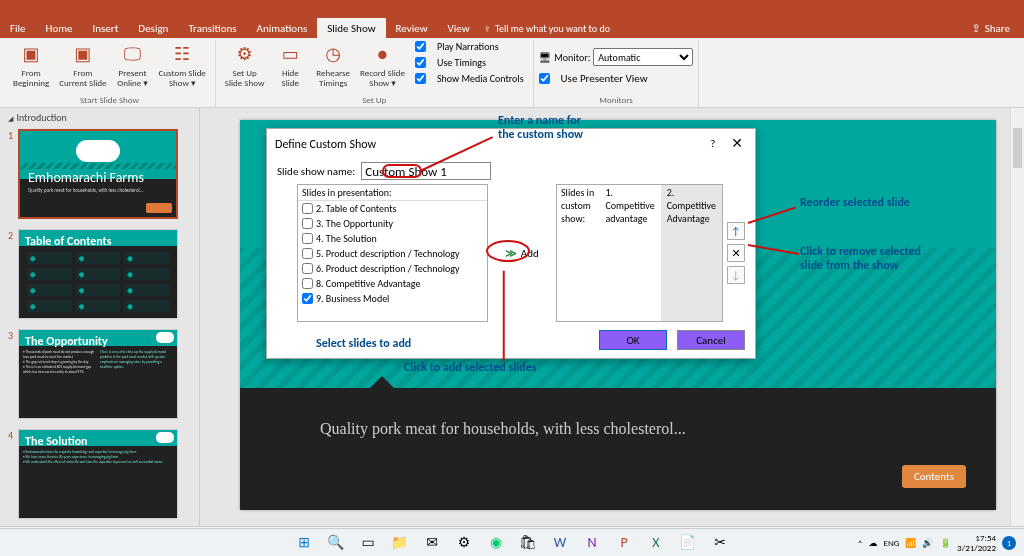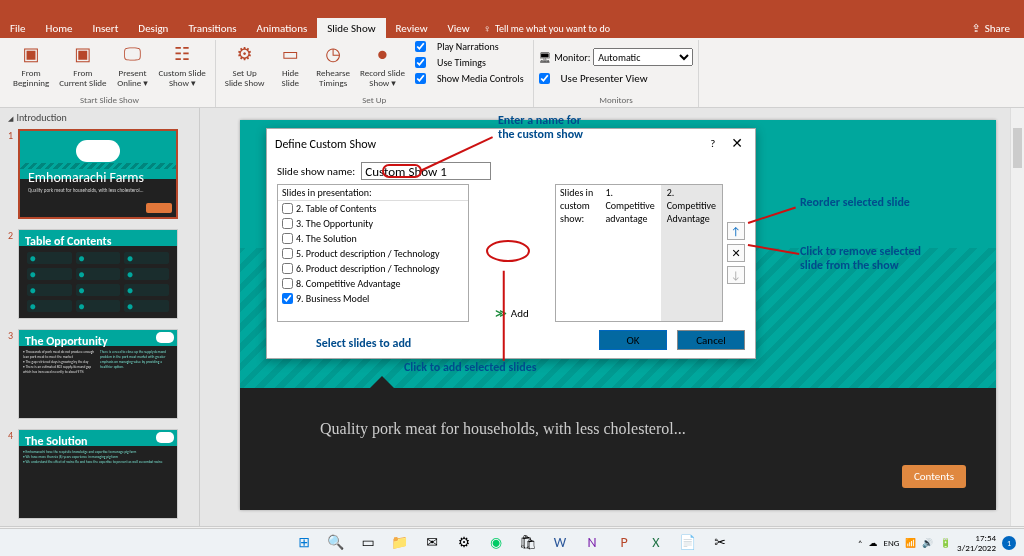--- a/index.html
+++ b/index.html
@@ -68,38 +68,38 @@
     .sm-text { position:absolute; top: 300px; left: 80px; color: #ccc; font-size: 16px; font-family: "Segoe UI Light"; }
     .sm-contents-btn { position:absolute; bottom: 22px; right: 30px; padding: 5px 12px; background: #e08840; color:#fff; font-size: 11px; border-radius:3px; }
     .dialog { position: absolute; left: 266px; top: 128px; width: 490px; background: #fff; border: 1px solid #aaa; box-shadow: 0 3px 10px rgba(0,0,0,0.3); font-size: 11px; }
     .dlg-titlebar { display: flex; align-items: center; padding: 6px 8px; }
     .dlg-title { flex: 1; font-size: 12px; }
     .dlg-help { margin-right: 12px; cursor: pointer; }
     .dlg-close { cursor: pointer; font-size: 14px; padding: 0 4px; }
     .dlg-body { padding: 4px 10px 8px; }
     .dlg-namerow { display: flex; align-items: center; gap: 6px; margin-bottom: 4px; }
     .dlg-namerow input { flex: 0 0 auto; width: 130px; height: 18px; padding: 0 3px; font-size: 13px; border: 1px solid #888; }
-    .dlg-cols { display: flex; gap: 15px; align-items: flex-end; }
+    .dlg-cols { display: flex; gap: 6px; align-items: center; margin-left: 20px; }
     .dlg-list-left { flex: 1; border: 1px solid #aaa; height: 138px; display:flex; flex-direction:column; }
     .dlg-list-left-hdr { font-size: 10px; padding: 1px 4px; border-bottom: 1px solid #ddd; }
     .dlg-left-items { overflow: hidden; flex:1; }
     .left-item { display: flex; align-items: center; gap: 3px; padding: 0 4px; font-size: 10px; height: 15px; }
     .left-item input { width: 11px; height: 11px; }
     .dlg-add-col { width: 56px; display: flex; flex-direction: column; align-items: center; justify-content: center; }
     .add-btn { display:flex; align-items:center; gap:4px; font-size:11px; cursor:pointer; padding: 2px 6px; }
     .add-btn-icon { color: #1a8a3a; font-weight: bold; }
     .dlg-right { flex: 1; display: flex; gap: 4px; }
     .dlg-list-right { flex: 1; border: 1px solid #aaa; height: 138px; display: flex; flex-direction:row; }
     .dlg-list-right-hdr { font-size: 10px; padding: 1px 4px; }
     .right-item { font-size: 10px; padding: 1px 6px; }
     .right-item.sel { background: #e6e6e6; }
     .dlg-updown { display:flex; flex-direction:column; gap: 4px; justify-content:center; }
     .ud-btn { width: 18px; height: 18px; border: 1px solid #aaa; display:flex; align-items:center; justify-content:center; font-size:11px; cursor:pointer; background:#fafafa; }
     .dlg-btnrow { display: flex; justify-content: flex-end; gap: 10px; margin-top: 8px; }
-    .dlg-btn { width: 68px; height: 20px; border: 1px solid #888; background:#0369a1; font-size: 11px; cursor:pointer; }
+    .dlg-btn { width: 68px; height: 20px; border: 1px solid #888; background:#8b5cf6; font-size: 11px; cursor:pointer; }
     .dlg-btn.primary { border: 1px solid #0067c0; }
     
     
     .anno { position: absolute; color: #014c8c; font-weight: 700; font-size: 12px; pointer-events:none; }
     .anno-small { font-size: 12px; line-height: 14px; }
     .arrow-line { position:absolute; background:#c11; height:1.5px; transform-origin: left center; pointer-events:none; }
     .circle-anno { position:absolute; border: 2px solid #c11; border-radius: 50%; pointer-events:none; }
     
     .statusbar { height: 22px; background: #f3f2f1; border-top: 1px solid #ccc; display:flex; align-items:center; padding: 0 8px; font-size: 10px; gap: 14px; }
     .status-spacer { flex:1; }

